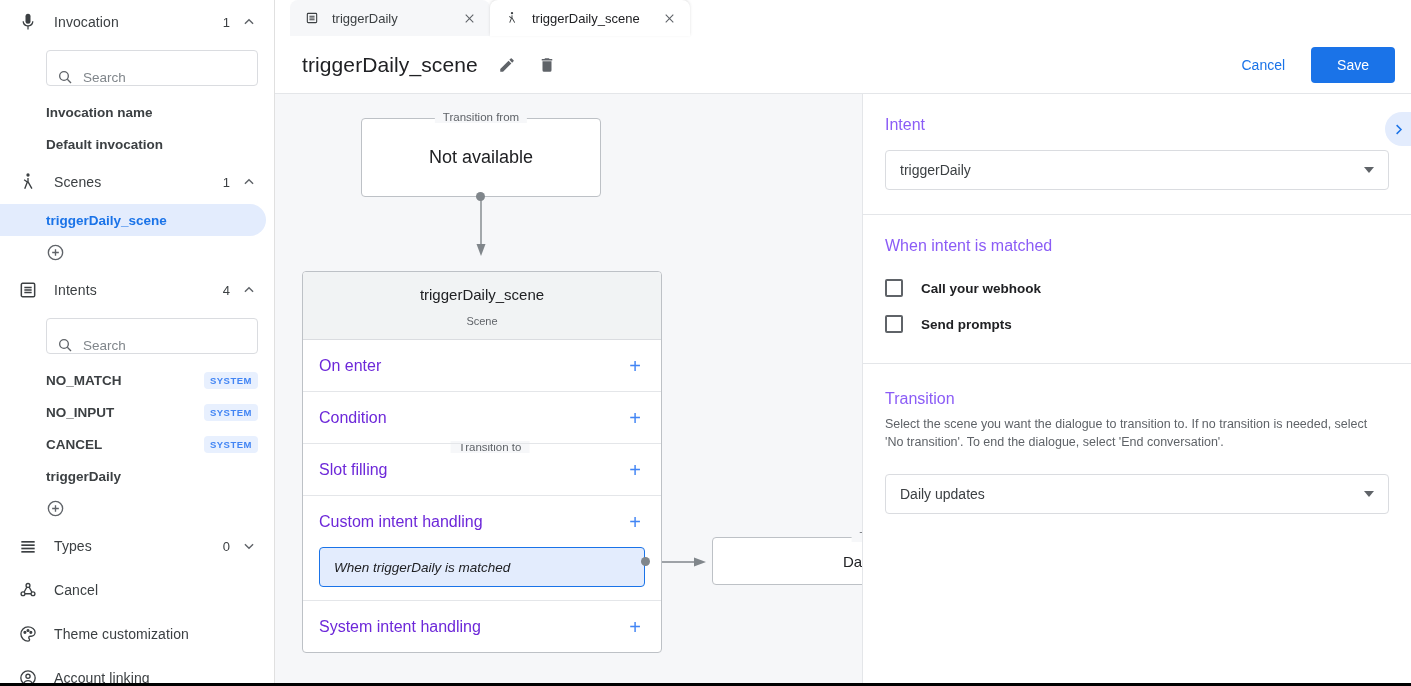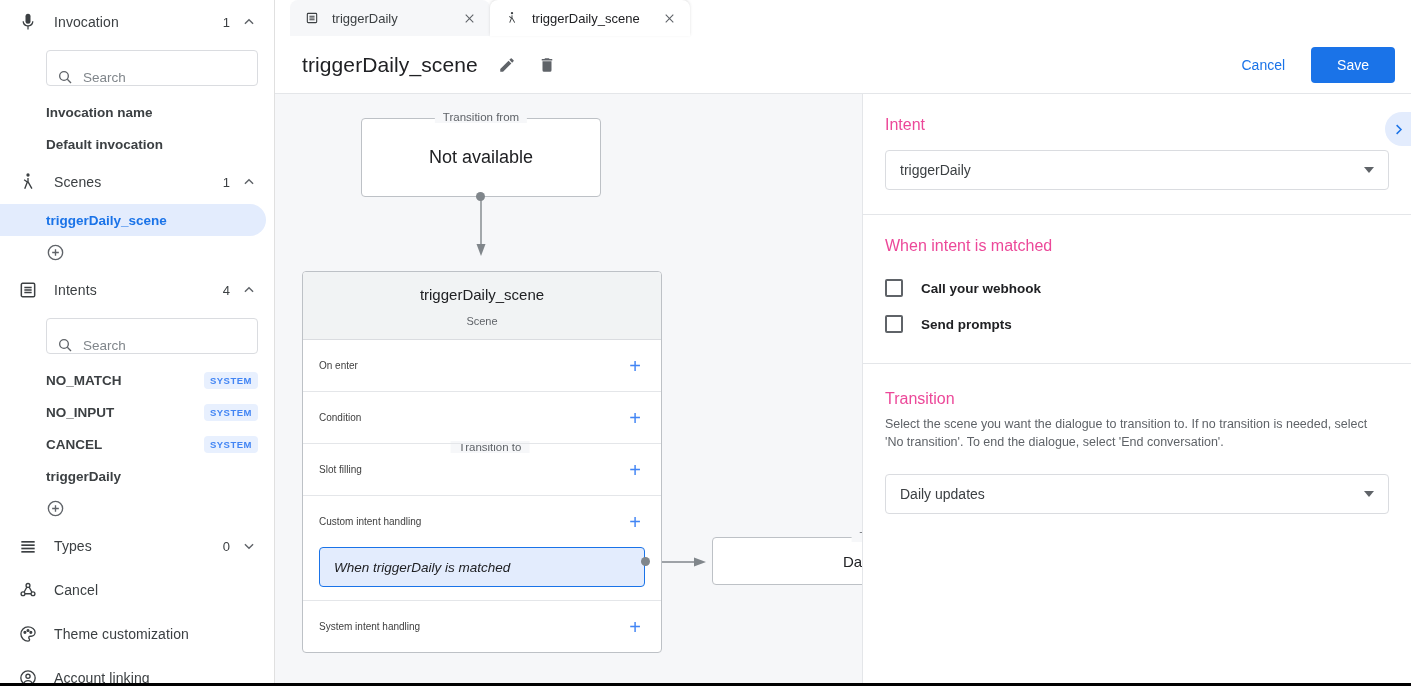--- a/index.html
+++ b/index.html
@@ -135,40 +135,40 @@
   }
   .scene-head .t { font-size: 15px; color: #202124; }
   .scene-head .s { font-size: 11px; color: #5f6368; margin-top: 12px; }
   .scene-row {
     position: relative;
     border-bottom: 1px solid #e4e6e9;
     padding: 0 16px;
   }
   .scene-row:last-child { border-bottom: none; }
   .scene-row-head { display: flex; align-items: center; height: 51px; }
-  .scene-row-head .lbl { flex: 1; font-size: 10px; color: #404040; }
+  .scene-row-head .lbl { flex: 1; font-size: 16px; color: #6d28d9; }
   .plus-btn { color: #4285f4; font-size: 20px; line-height: 1; cursor: pointer; width: 20px; text-align: center; font-weight: 400; }
   .handler-chip {
     background: #e3ecfd; border: 1px solid #1a73e8; border-radius: 4px;
     height: 40px; display: flex; align-items: center;
     padding: 0 14px; font-size: 13.5px; color: #202124;
     margin-bottom: 13px; cursor: pointer; font-style: italic;
   }
 
   .node-daily {
     position: absolute; left: 437px; top: 443px; width: 240px; height: 48px;
     background: #fff; border: 1px solid #bdc1c6; border-radius: 4px;
   }
   .node-daily .center { display:flex; align-items:center; justify-content:center; height:100%; font-size: 15px; color:#202124; }
 
   
   .panel { width: 548px; flex: 0 0 548px; background: #fff; position: relative; overflow: hidden; }
   .panel-sec { padding: 22px 22px 24px 22px; border-bottom: 1px solid #e4e6e9; }
   .panel-sec.last { border-bottom: none; }
-  .panel-h { font-size: 16px; color: #ec4899; }
+  .panel-h { font-size: 16px; color: #8b5cf6; }
   .panel-desc { font-size: 12.5px; color: #5f6368; line-height: 1.42; margin-top: 8px; }
   .select-field {
     margin-top: 16px; height: 40px; border: 1px solid #dadce0; border-radius: 4px;
     display: flex; align-items: center; padding: 0 14px; cursor: pointer; background: #fff;
   }
   .select-field .val { flex: 1; font-size: 14px; color: #3c4043; }
   .select-arrow {
     width: 0; height: 0; border-left: 5px solid transparent; border-right: 5px solid transparent;
     border-top: 6px solid #5f6368;
   }

